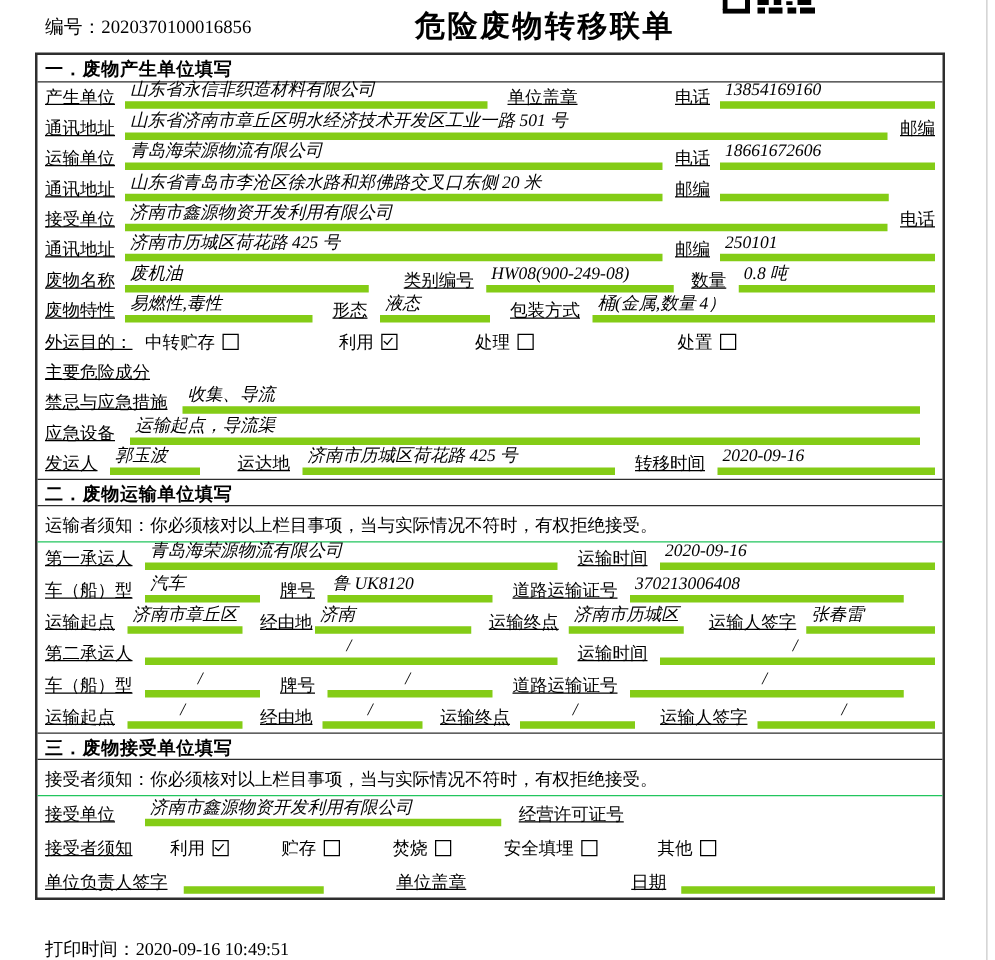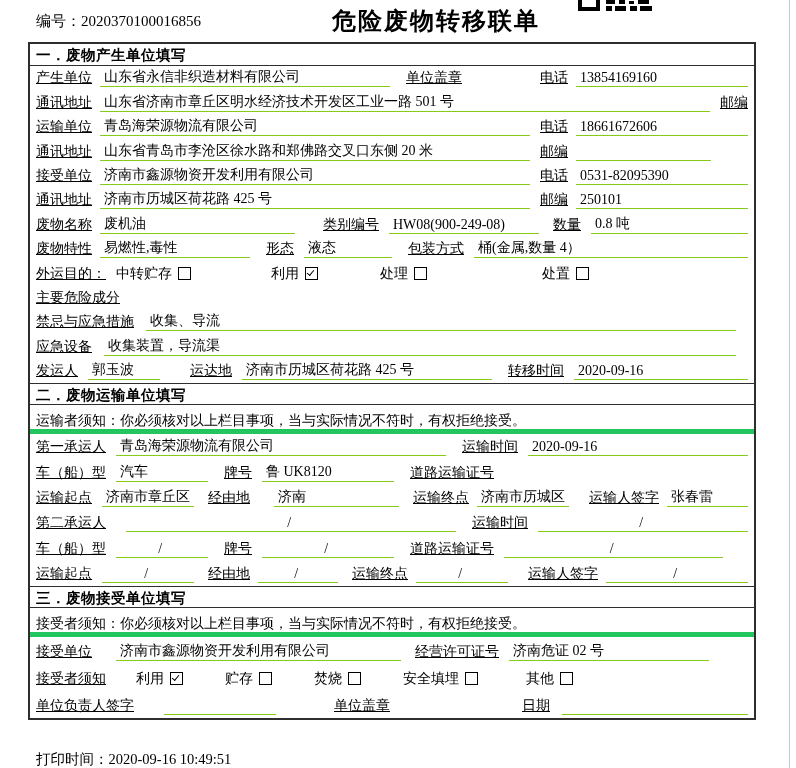--- a/index.html
+++ b/index.html
@@ -16,33 +16,34 @@
     border:2px solid #2e2e2e;background:#fff;
   }
   .sec-header{
     height:22px;box-sizing:border-box;padding:2px 6px 0 6px;
     font-weight:bold;font-size:14.5px;border-bottom:1px solid #2e2e2e;
     letter-spacing:0.5px;
   }
   .sec-header.mid{border-top:1px solid #2e2e2e;}
   .notice{
     height:29px;box-sizing:border-box;padding:7px 6px 0 6px;
-    border-bottom:5px solid #22c55e;white-space:nowrap;
+    border-bottom:1px solid #22c55e;white-space:nowrap;
   }
   .row{
     display:flex;align-items:baseline;box-sizing:border-box;
     padding:0 6px 3px 6px;white-space:nowrap;
   }
   .s1 .row{height:24.4px;align-items:flex-end;}
   .s2 .row{height:25.3px;align-items:flex-end;}
   .s3 .row{height:27px;align-items:flex-end;}
   .lbl{flex-shrink:0;text-decoration:underline;}
   .u{
-    border-bottom:1px solid #84cc16;padding:0 4px;box-sizing:border-box;
+    border-bottom:6px solid #84cc16;padding:0 4px;box-sizing:border-box;
     overflow:hidden;
+    font-style:italic;
   }
   .u::after{content:"\00a0";}
   .u.ctr{text-align:center;}
   .grow{flex:1;}
   .spacer{flex:1;}
   .cb{
     position:relative;display:inline-block;width:11px;height:11px;
     border:1px solid #000;margin-left:6px;vertical-align:-1px;flex-shrink:0;
   }
   .cb.checked::before{
@@ -107,21 +108,20 @@
         <span class="lbl" style="margin-right:8px">通讯地址</span>
         <span class="u grow" style="margin-right:10px">山东省青岛市李沧区徐水路和郑佛路交叉口东侧 20 米</span>
         <span class="lbl">邮编</span>
         <span class="u" style="width:135px;margin-left:8px;margin-right:37px"></span>
       </div>
 
       <div class="row">
         <span class="lbl" style="margin-right:8px">接受单位</span>
         <span class="u grow" style="margin-right:10px">济南市鑫源物资开发利用有限公司</span>
         <span class="lbl">电话</span>
-        <span class="u" style="width:172px;margin-left:8px">0531-82095390</span>
       </div>
 
       <div class="row">
         <span class="lbl" style="margin-right:8px">通讯地址</span>
         <span class="u grow" style="margin-right:10px">济南市历城区荷花路 425 号</span>
         <span class="lbl">邮编</span>
         <span class="u" style="width:172px;margin-left:8px">250101</span>
       </div>
 
       <div class="row">
@@ -166,21 +166,21 @@
         <span class="lbl" style="margin-right:12px">主要危险成分</span>
       </div>
 
       <div class="row">
         <span class="lbl" style="margin-right:12px">禁忌与应急措施</span>
         <span class="u grow" style="margin-right:12px">收集、导流</span>
       </div>
 
       <div class="row">
         <span class="lbl" style="margin-right:12px">应急设备</span>
-        <span class="u grow" style="margin-right:12px">收集装置，导流渠</span>
+        <span class="u grow" style="margin-right:12px">运输起点，导流渠</span>
       </div>
 
       <div class="row">
         <span class="lbl" style="margin-right:10px">发运人</span>
         <span class="u" style="width:72px">郭玉波</span>
         <span class="lbl" style="margin-left:30px">运达地</span>
         <span class="u" style="width:250px;margin-left:10px">济南市历城区荷花路 425 号</span>
         <span class="lbl" style="margin-left:16px">转移时间</span>
         <span class="u grow" style="margin-left:10px">2020-09-16</span>
       </div>
@@ -196,35 +196,36 @@
         <span class="lbl" style="margin-left:16px">运输时间</span>
         <span class="u grow" style="margin-left:10px">2020-09-16</span>
       </div>
 
       <div class="row">
         <span class="lbl" style="margin-right:10px">车（船）型</span>
         <span class="u" style="width:92px">汽车</span>
         <span class="lbl" style="margin-left:16px">牌号</span>
         <span class="u" style="width:132px;margin-left:10px">鲁 UK8120</span>
         <span class="lbl" style="margin-left:16px">道路运输证号</span>
+        <span class="u grow" style="margin-left:10px;margin-right:25px">370213006408</span>
       </div>
 
       <div class="row">
         <span class="lbl" style="margin-right:10px">运输起点</span>
         <span class="u" style="width:92px">济南市章丘区</span>
         <span class="lbl" style="margin-left:14px">经由地</span>
-        <span class="u" style="width:125px;margin-left:24px">济南</span>
+        <span class="u" style="width:125px;margin-left:2px">济南</span>
         <span class="lbl" style="margin-left:14px">运输终点</span>
         <span class="u" style="width:92px;margin-left:8px">济南市历城区</span>
         <span class="lbl" style="margin-left:20px">运输人签字</span>
         <span class="u grow" style="margin-left:8px">张春雷</span>
       </div>
 
       <div class="row">
-        <span class="lbl" style="margin-right:20px">第二承运人</span>
+        <span class="lbl" style="margin-right:10px">第二承运人</span>
         <span class="u ctr" style="width:330px">/</span>
         <span class="lbl" style="margin-left:16px">运输时间</span>
         <span class="u ctr grow" style="margin-left:10px">/</span>
       </div>
 
       <div class="row">
         <span class="lbl" style="margin-right:10px">车（船）型</span>
         <span class="u ctr" style="width:92px">/</span>
         <span class="lbl" style="margin-left:16px">牌号</span>
         <span class="u ctr" style="width:132px;margin-left:10px">/</span>
@@ -245,21 +246,20 @@
     </div>
 
     <div class="s3">
       <div class="sec-header mid">三．废物接受单位填写</div>
       <div class="notice">接受者须知：你必须核对以上栏目事项，当与实际情况不符时，有权拒绝接受。</div>
 
       <div class="row">
         <span class="lbl" style="margin-right:24px">接受单位</span>
         <span class="u" style="width:285px">济南市鑫源物资开发利用有限公司</span>
         <span class="lbl" style="margin-left:14px">经营许可证号</span>
-        <span class="u" style="width:200px;margin-left:10px">济南危证 02 号</span>
         <span class="spacer"></span>
       </div>
 
 
       <div class="row">
         <span class="lbl">接受者须知</span>
         <span class="opt" style="margin-left:30px">
           <span>利用</span>
           <span class="cb checked"></span>
         </span>
@@ -275,21 +275,21 @@
           <span>安全填埋</span>
           <span class="cb"></span>
         </span>
         <span class="opt" style="margin-left:48px">
           <span>其他</span>
           <span class="cb"></span>
         </span>
       </div>
 
       <div class="row">
-        <span class="lbl" style="margin-right:30px">单位负责人签字</span>
+        <span class="lbl" style="margin-right:13px">单位负责人签字</span>
         <span class="u" style="width:112px"></span>
         <span class="lbl" style="margin-left:58px">单位盖章</span>
         <span class="lbl" style="margin-left:132px">日期</span>
         <span class="u grow" style="margin-left:12px"></span>
       </div>
     </div>
   </div>
 
   <div class="print-line"><span>打印时间：</span><span>2020-09-16 10:49:51</span></div>
 

